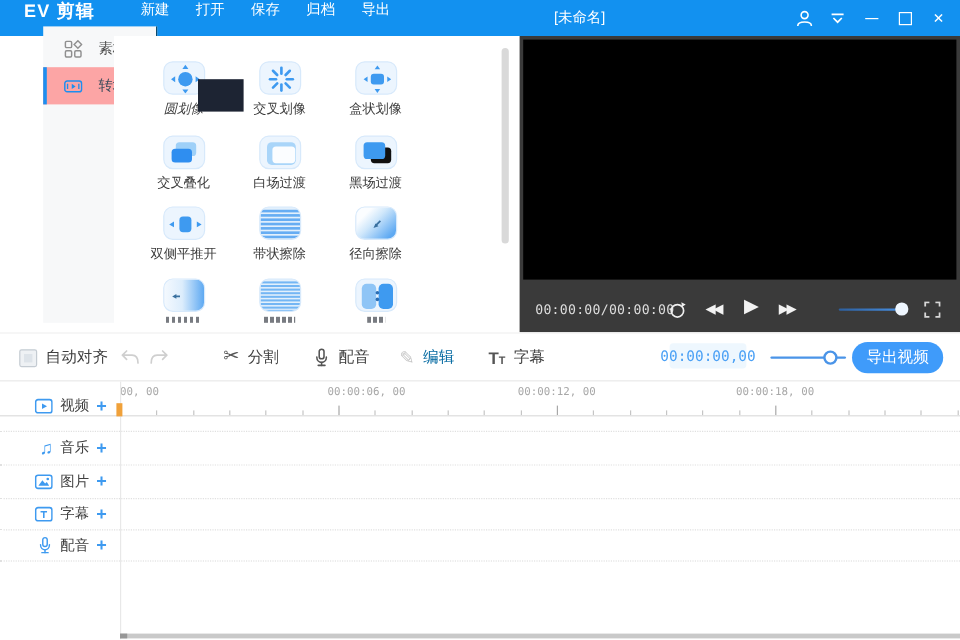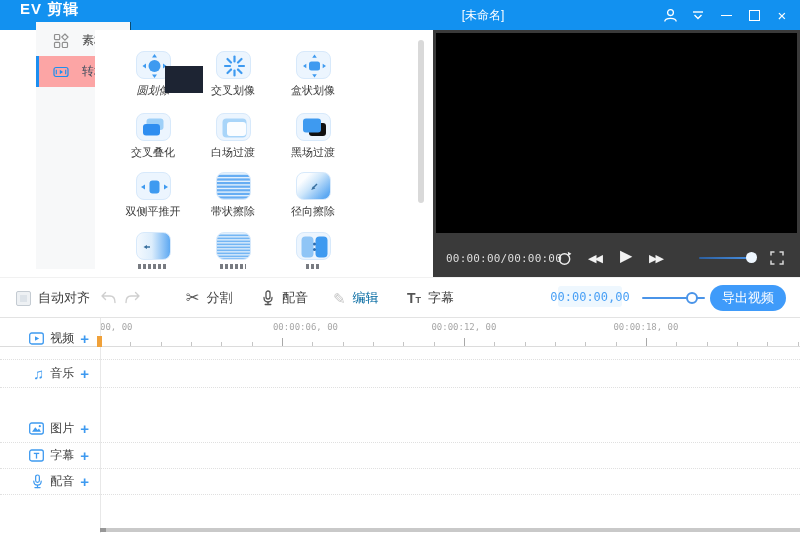--- a/index.html
+++ b/index.html
@@ -97,20 +97,27 @@
   .hscroll{position:absolute;left:100px;top:210px;width:700px;height:4px;background:#c9c9c9;cursor:pointer;}
   .hscroll-nub{position:absolute;left:100px;top:210px;width:6px;height:4px;background:#979797;}
 </style>
 </head>
 <body>
 
 <div class="page">
 
   <header class="titlebar">
     <div class="logo">EV 剪辑</div>
+    <nav class="menus" id="menus">
+        <span class="menu-item">新建</span>
+        <span class="menu-item">打开</span>
+        <span class="menu-item">保存</span>
+        <span class="menu-item">归档</span>
+        <span class="menu-item">导出</span>
+      </nav>
     <div class="doc-title">[未命名]</div>
     <div class="win-icons">
       <span class="wi">
         <svg width="15" height="15" viewBox="0 0 15 15" fill="none" stroke="#fff" stroke-width="1.3">
           <circle cx="7.5" cy="4.6" r="2.9"></circle>
             <path d="M1.8 13.6 C1.8 9.3 13.2 9.3 13.2 13.6"></path>
         </svg>
       </span>
       <span class="wi">
         <svg width="14" height="13" viewBox="0 0 14 13" fill="none" stroke="#fff" stroke-width="1.4">
@@ -394,21 +401,21 @@
           <div class="tcontent"></div>
         </div>
         <div class="trow" style="height: 28px;">
           <div class="tlabelcell">
             <span class="ticon note">♫</span>
             <span class="tname">音乐</span>
             <span class="tadd">+</span>
           </div>
           <div class="tcontent"></div>
         </div>
-        <div class="trow" style="height: 28px; margin-top: 27px;">
+        <div class="trow" style="height: 28px;">
           <div class="tlabelcell">
             <span class="ticon">
               <svg width="15" height="15" viewBox="0 0 15 15">
                 <rect x="0.7" y="2" width="13.6" height="11" rx="2" fill="none" stroke="currentColor" stroke-width="1.3"></rect>
                 <polygon points="3,10.8 6.3,6.2 8.6,9 10,7.6 12,10.8" fill="currentColor"></polygon>
                 <circle cx="10.8" cy="5.2" r="1.1" fill="currentColor"></circle>
               </svg>
             </span>
             <span class="tname">图片</span>
             <span class="tadd">+</span>

